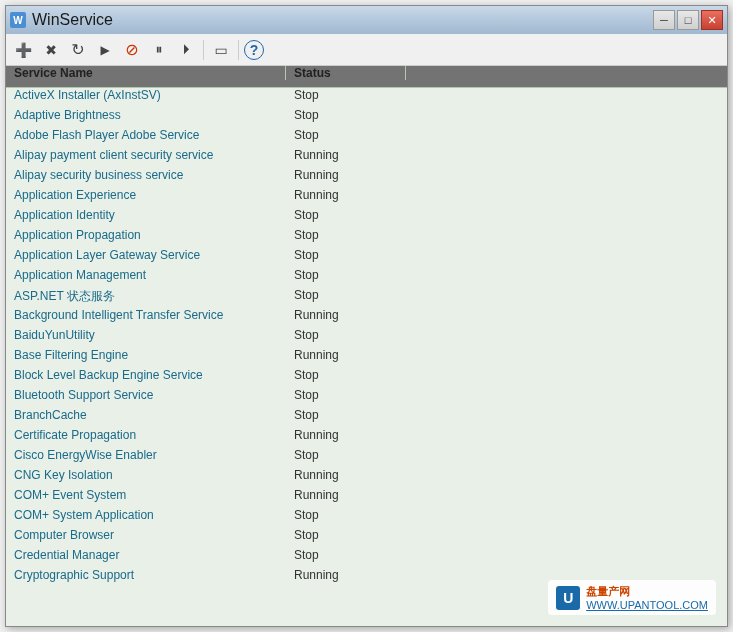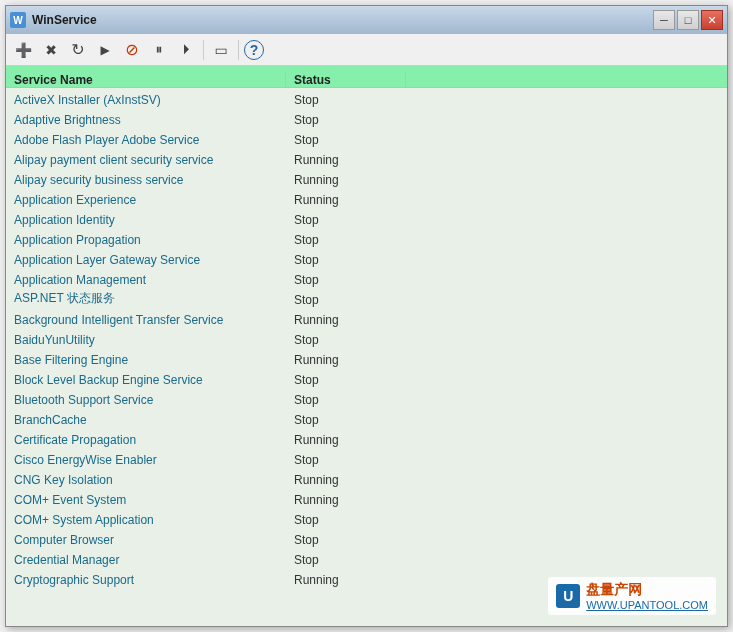--- a/index.html
+++ b/index.html
@@ -40,23 +40,23 @@
       margin-right: 6px;
       display: flex;
       align-items: center;
       justify-content: center;
       color: white;
       font-size: 10px;
       font-weight: bold;
     }
     .title-text {
       flex: 1;
-      font-size: 12px;
+      font-size: 16px;
       color: #1a1a1a;
-      font-weight: bold;
+      font-weight: normal;
     }
     .title-buttons {
       display: flex;
       gap: 2px;
     }
     .title-btn {
       width: 22px;
       height: 20px;
       border: 1px solid #999;
       background: linear-gradient(to bottom, #e8e8e8, #d0d0d0);
@@ -99,25 +99,25 @@
     }
     .content {
       flex: 1;
       display: flex;
       flex-direction: column;
       overflow: hidden;
       background: #e8f0e8;
     }
     .table-header {
       display: flex;
-      background: #86efac;
+      background: #737373;
       border-bottom: 1px solid #b0c8b0;
       flex-shrink: 0;
       height: 22px;
-      align-items: flex-end;
+      align-items: flex-start;
     }
     .col-service {
       width: 280px;
       min-width: 280px;
       padding: 0 8px;
       font-weight: bold;
       color: #222;
       border-right: 1px solid #b0c8b0;
     }
     .col-status {
@@ -132,21 +132,21 @@
       flex: 1;
     }
     .table-body {
       flex: 1;
       overflow-y: auto;
       overflow-x: hidden;
     }
     .table-row {
       display: flex;
       height: 20px;
-      align-items: flex-end;
+      align-items: flex-start;
       border-bottom: 1px solid transparent;
       cursor: default;
     }
     .row-name {
       width: 280px;
       min-width: 280px;
       padding: 0 8px;
       color: #1a6a8a;
       white-space: nowrap;
       overflow: hidden;
@@ -186,21 +186,21 @@
       color: white;
       font-weight: bold;
       font-size: 14px;
     }
     .watermark-text {
       display: flex;
       flex-direction: column;
     }
     .watermark-main {
       font-weight: bold;
-      font-size: 14px;
+      font-size: 11px;
       color: #cc4400;
     }
     .watermark-sub {
       font-size: 11px;
       color: #1a6aaa;
       text-decoration: underline;
     }
     .window-wrapper {
       position: relative;
     }

